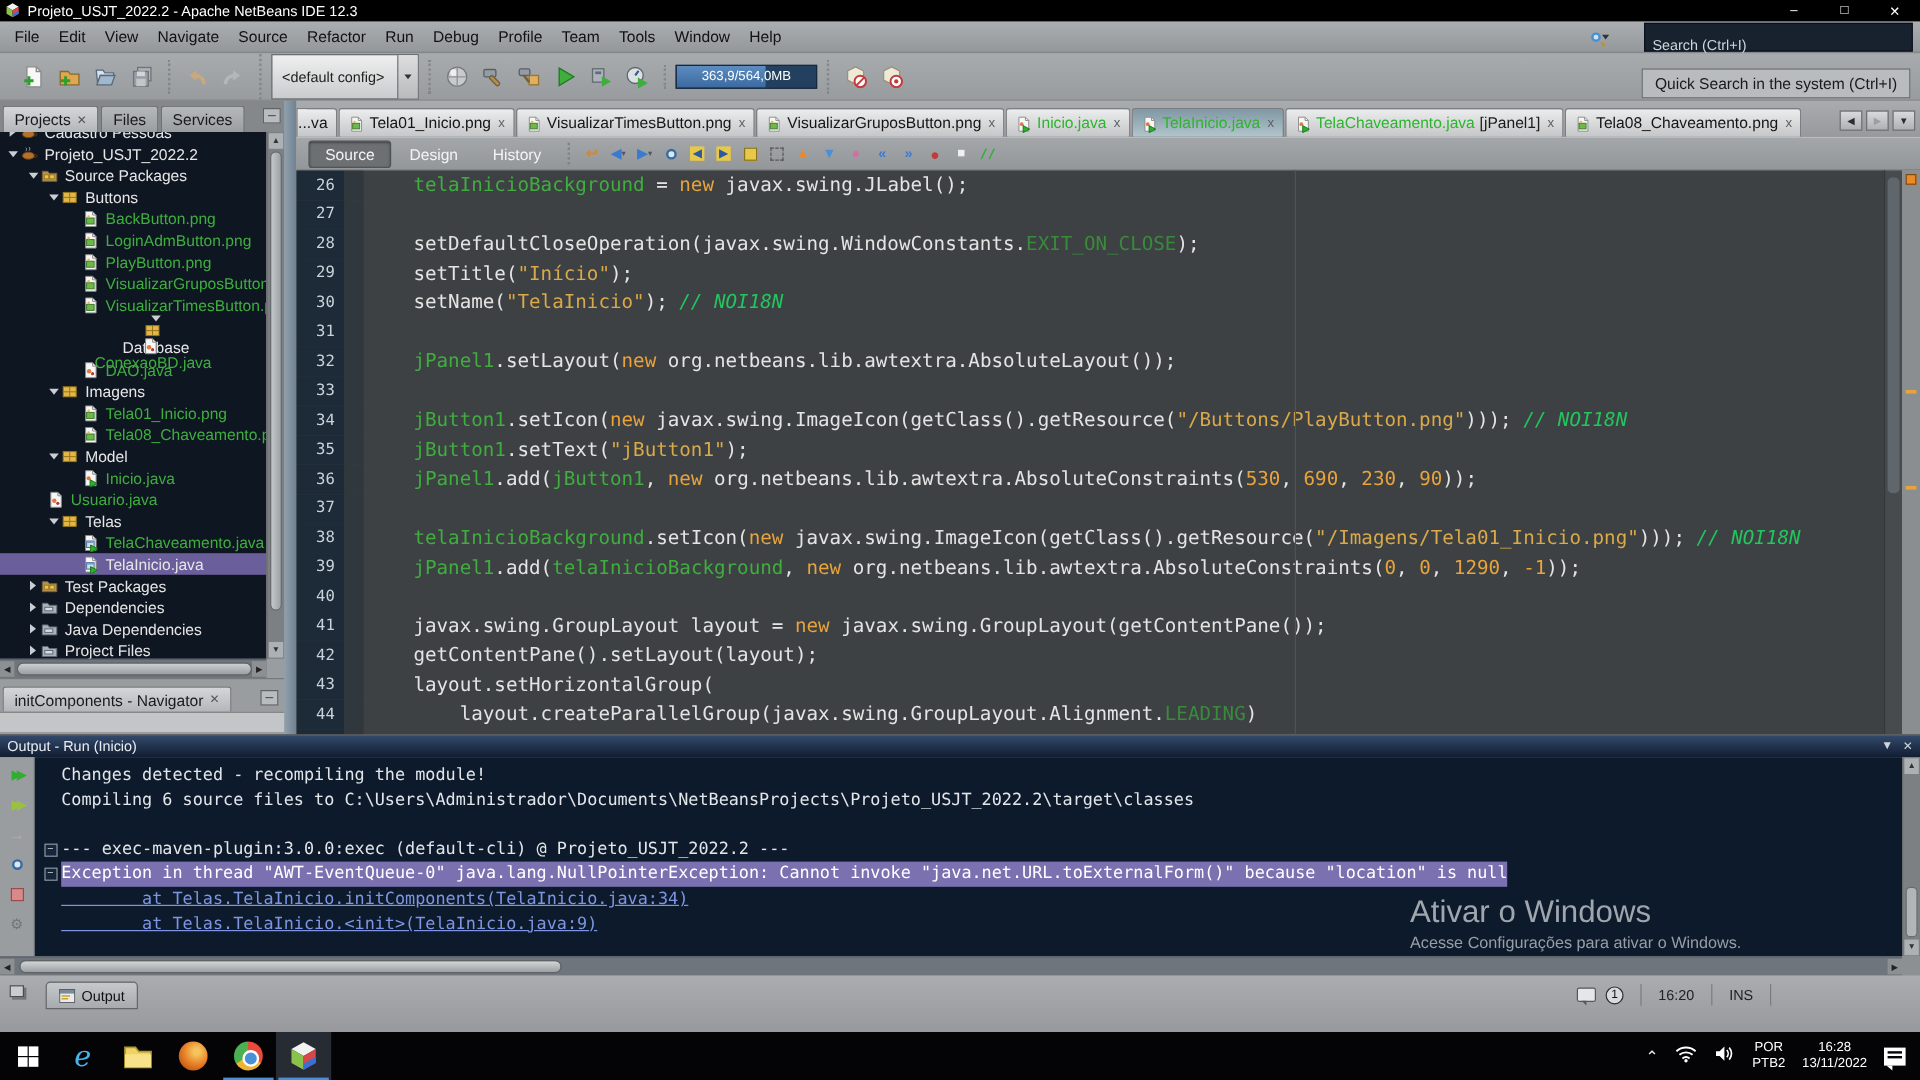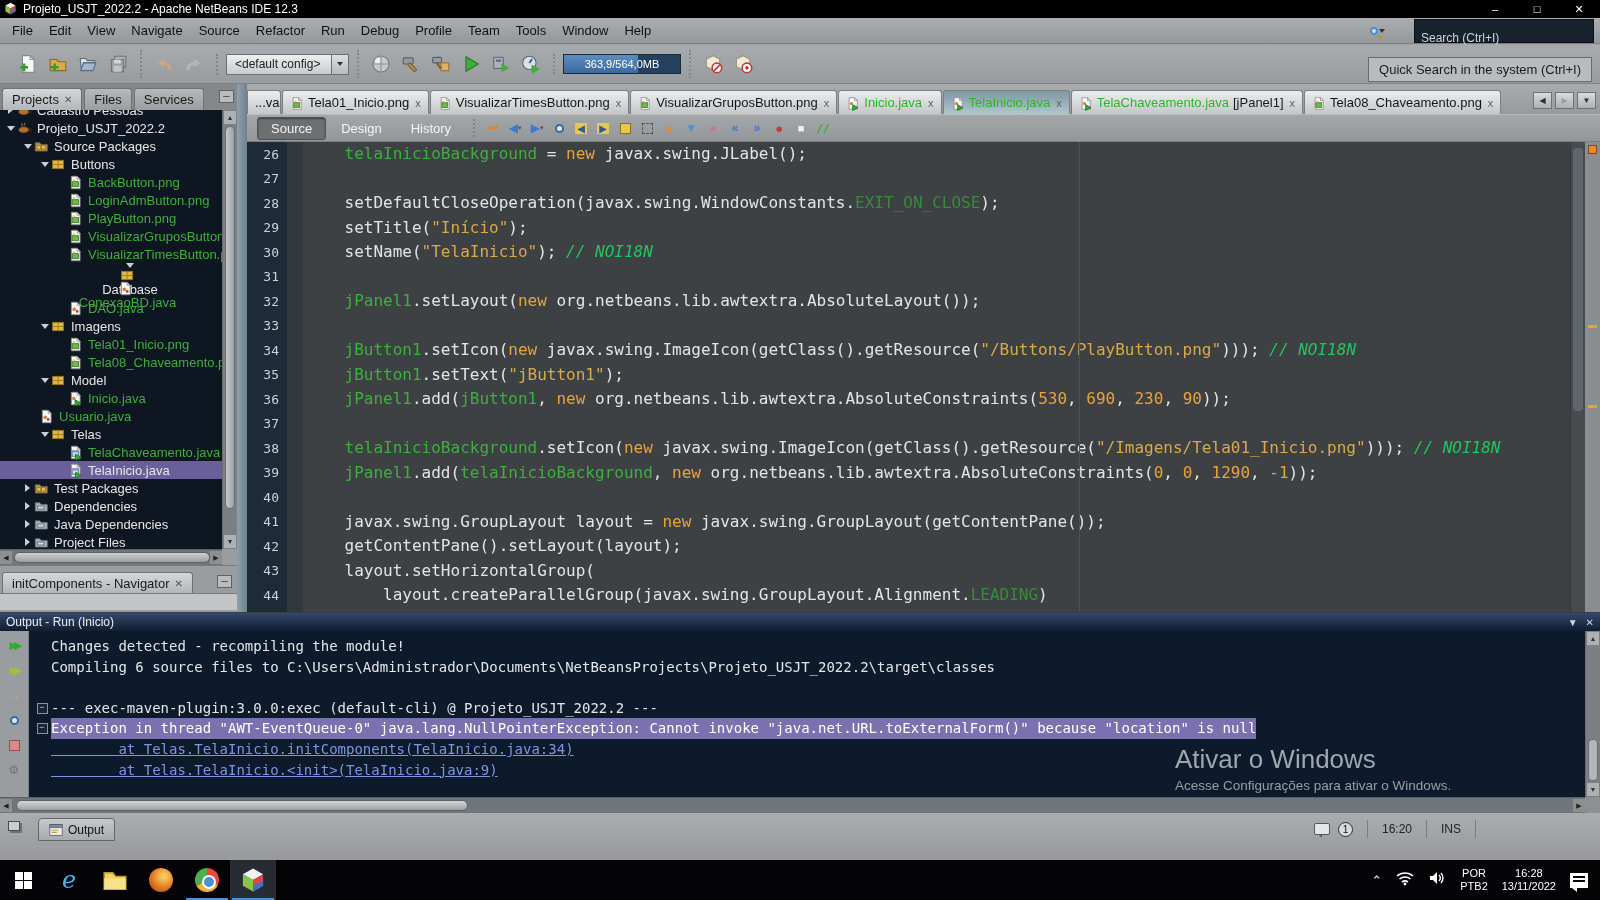--- a/index.html
+++ b/index.html
@@ -16,29 +16,29 @@
 
   
   .menubar{position:absolute;top:18px;left:0;right:0;height:26px;background:linear-gradient(#abaeb1,#95989b);
     display:flex;align-items:center;padding-left:4px;border-bottom:1px solid #7e8184;}
   .menu-item{font-size:13px;color:#111;padding:3px 8px;}
   .search-cluster{margin-left:auto;display:flex;align-items:center;margin-right:6px;}
   .search-btn{width:26px;height:17px;display:flex;align-items:center;justify-content:center;gap:1px;}
   .lens{width:8px;height:8px;border:2px solid #4a8fd0;border-radius:50%;position:relative;background:#cfe2f4;}
   .lens::after{content:"";position:absolute;width:4px;height:2px;background:#b8922e;left:6px;top:7px;transform:rotate(40deg);}
   .caret{width:0;height:0;border-left:3px solid transparent;border-right:3px solid transparent;border-top:4px solid #333;}
-  .search-box{width:180px;height:17px;background:#18222e;color:#cdd4db;font-size:12px;padding:11px 6px;border:1px solid #09121c;margin-left:24px;}
+  .search-box{width:224px;height:17px;background:#18222e;color:#cdd4db;font-size:12px;padding:11px 6px;border:1px solid #09121c;margin-left:24px;}
 
   
   .toolbar{position:absolute;top:45px;left:0;right:0;height:39px;background:linear-gradient(#a8abae,#999c9f);
     display:flex;align-items:center;padding-left:6px;border-bottom:1px solid #808386;}
   .tgroup{display:flex;align-items:center;gap:2px;padding:0 8px;border-left:2px dotted #83868a;}
   .tgroup:first-child{border-left:none;}
   .tbtn{width:28px;height:28px;display:flex;align-items:center;justify-content:center;border-radius:3px;}
-  .config-select{display:flex;align-items:center;height:21px;border:1px solid #6d7073;background:linear-gradient(#efefef,#c9cbcd);}
+  .config-select{display:flex;align-items:center;height:38px;border:1px solid #6d7073;background:linear-gradient(#efefef,#c9cbcd);}
   .config-label{font-size:12px;color:#222;padding:0 8px;width:104px;}
   .config-caret{width:17px;height:100%;border-left:1px solid #6d7073;background:linear-gradient(#dcdee0,#b8babc);
     display:flex;align-items:center;justify-content:center;}
   .memory{position:relative;width:118px;height:20px;background:#23405f;border:1px solid #16293d;overflow:hidden;}
   .memory .fill{position:absolute;left:0;top:0;bottom:0;width:64%;background:linear-gradient(#5d8cc0,#3c6aa0);}
   .memory .mtext{position:relative;display:block;text-align:center;font-size:11px;color:#fff;line-height:18px;}
   .tooltip{position:absolute;top:57px;right:8px;background:#b9bcbf;border:1px solid #6a6d70;color:#1a1a1a;
     font-size:13px;padding:4px 10px;z-index:50;}
 
   
@@ -71,21 +71,21 @@
   .navigator{position:absolute;left:0;right:0;bottom:0;height:47px;background:#9a9da0;border-top:1px solid #777a7d;}
   .nav-tab{height:24px;margin:3px 2px 0 2px;display:flex;align-items:flex-end;position:relative;}
   .nav-tab .ltab{height:21px;}
   .nav-body{height:17px;background:#c3c5c7;border-top:1px solid #77797c;}
 
   
   .editor{position:absolute;top:84px;left:247px;right:0;bottom:288px;background:#9a9da0;}
   .etabs{height:30px;display:flex;align-items:flex-end;background:linear-gradient(#a9acaf,#97999c);padding:4px 2px 0 0;position:relative;}
   .etab{height:24px;display:flex;align-items:center;gap:4px;font-size:13px;padding:0 7px;margin-right:1px;
     background:linear-gradient(#eceded,#c4c6c8);border:1px solid #7c7f82;border-bottom:none;border-radius:3px 3px 0 0;color:#151515;white-space:nowrap;}
-  .etab.stub{width:34px;border-radius:0 3px 0 0;justify-content:flex-start;}
+  .etab.stub{width:34px;border-radius:0 3px 0 0;justify-content:flex-end;}
   .etab.java .etlabel{color:#2db52d;}
   .etab.active{background:linear-gradient(#7f98a4,#b2c5cc);}
   .etsuffix{color:#1a1a1a;}
   .etx{color:#5e6164;font-size:11px;margin-left:2px;}
   .eticon{width:14px;height:14px;display:inline-flex;}
   .etab-nav{position:absolute;right:4px;top:8px;display:flex;gap:3px;}
   .etab-nav span{width:19px;height:17px;border:1px solid #6f7275;background:linear-gradient(#d8dadc,#aeb1b4);
     display:flex;align-items:center;justify-content:center;font-size:8px;color:#2a2d30;}
   .etab-nav span.dis{color:#9b9ea1;}
   .etoolbar{height:28px;display:flex;align-items:center;background:linear-gradient(#a4a7aa,#94979a);border-top:1px solid #b9bcbf;border-bottom:1px solid #7c7f82;padding-left:10px;gap:1px;}

